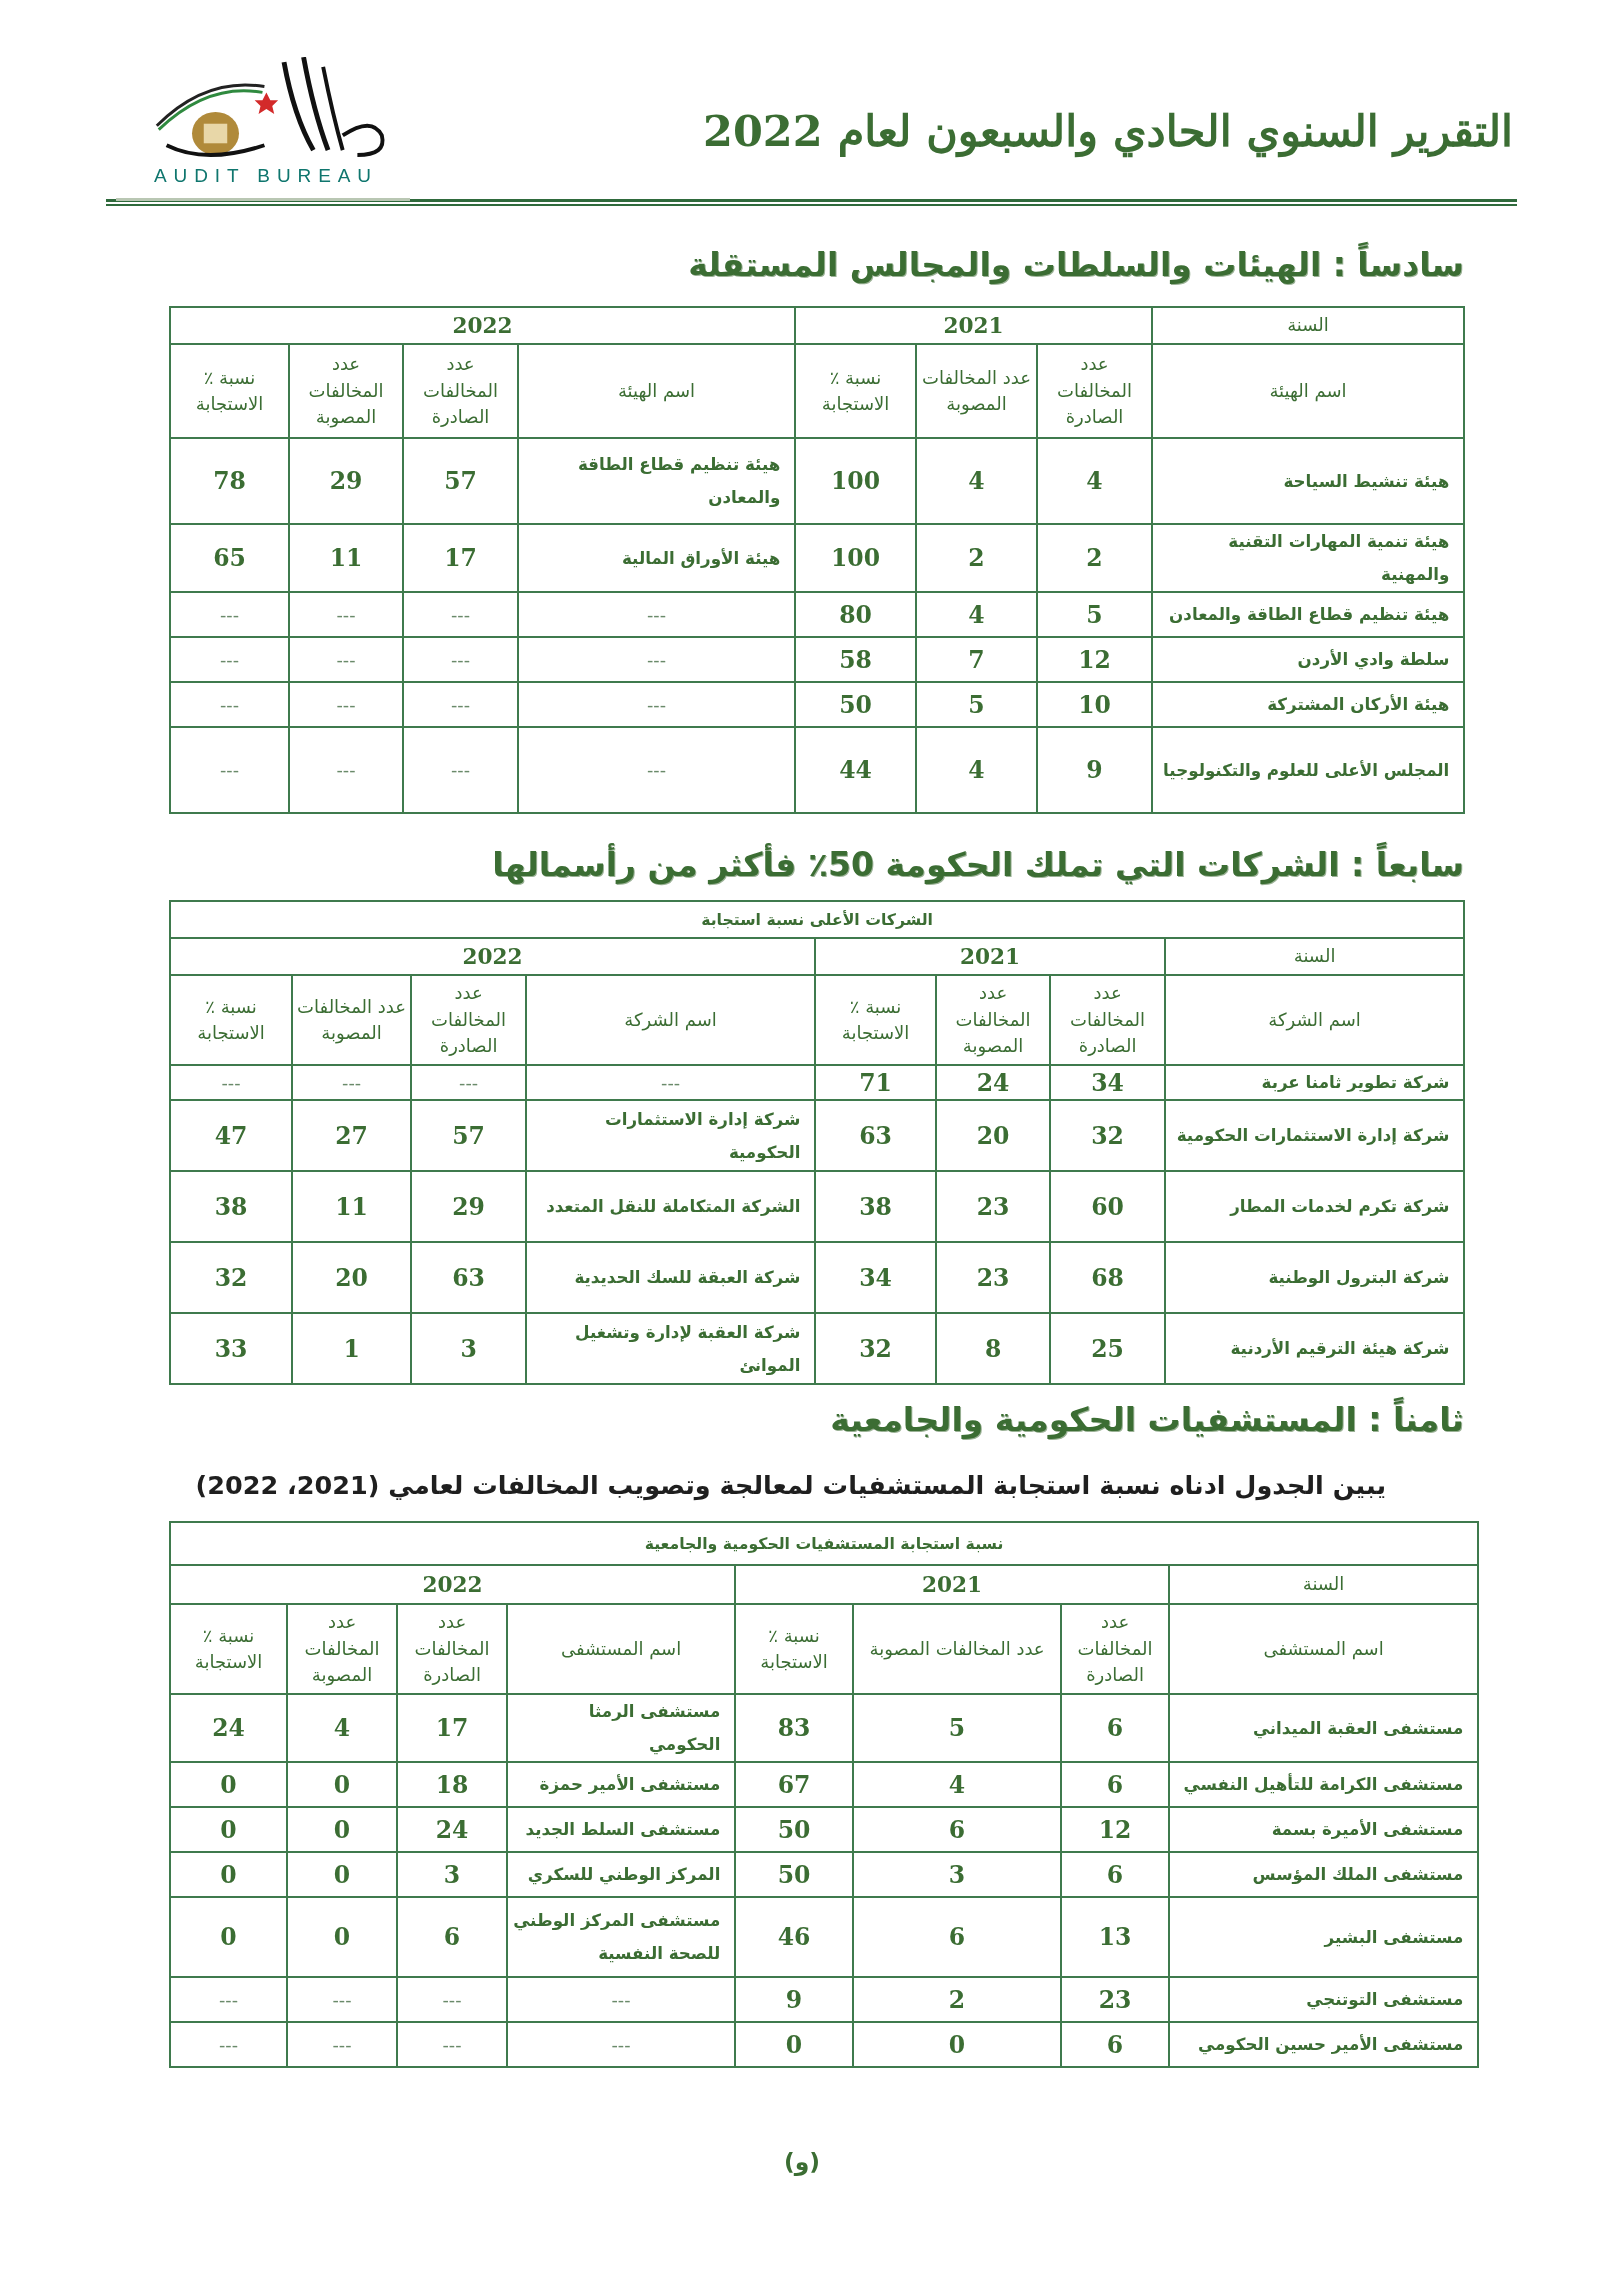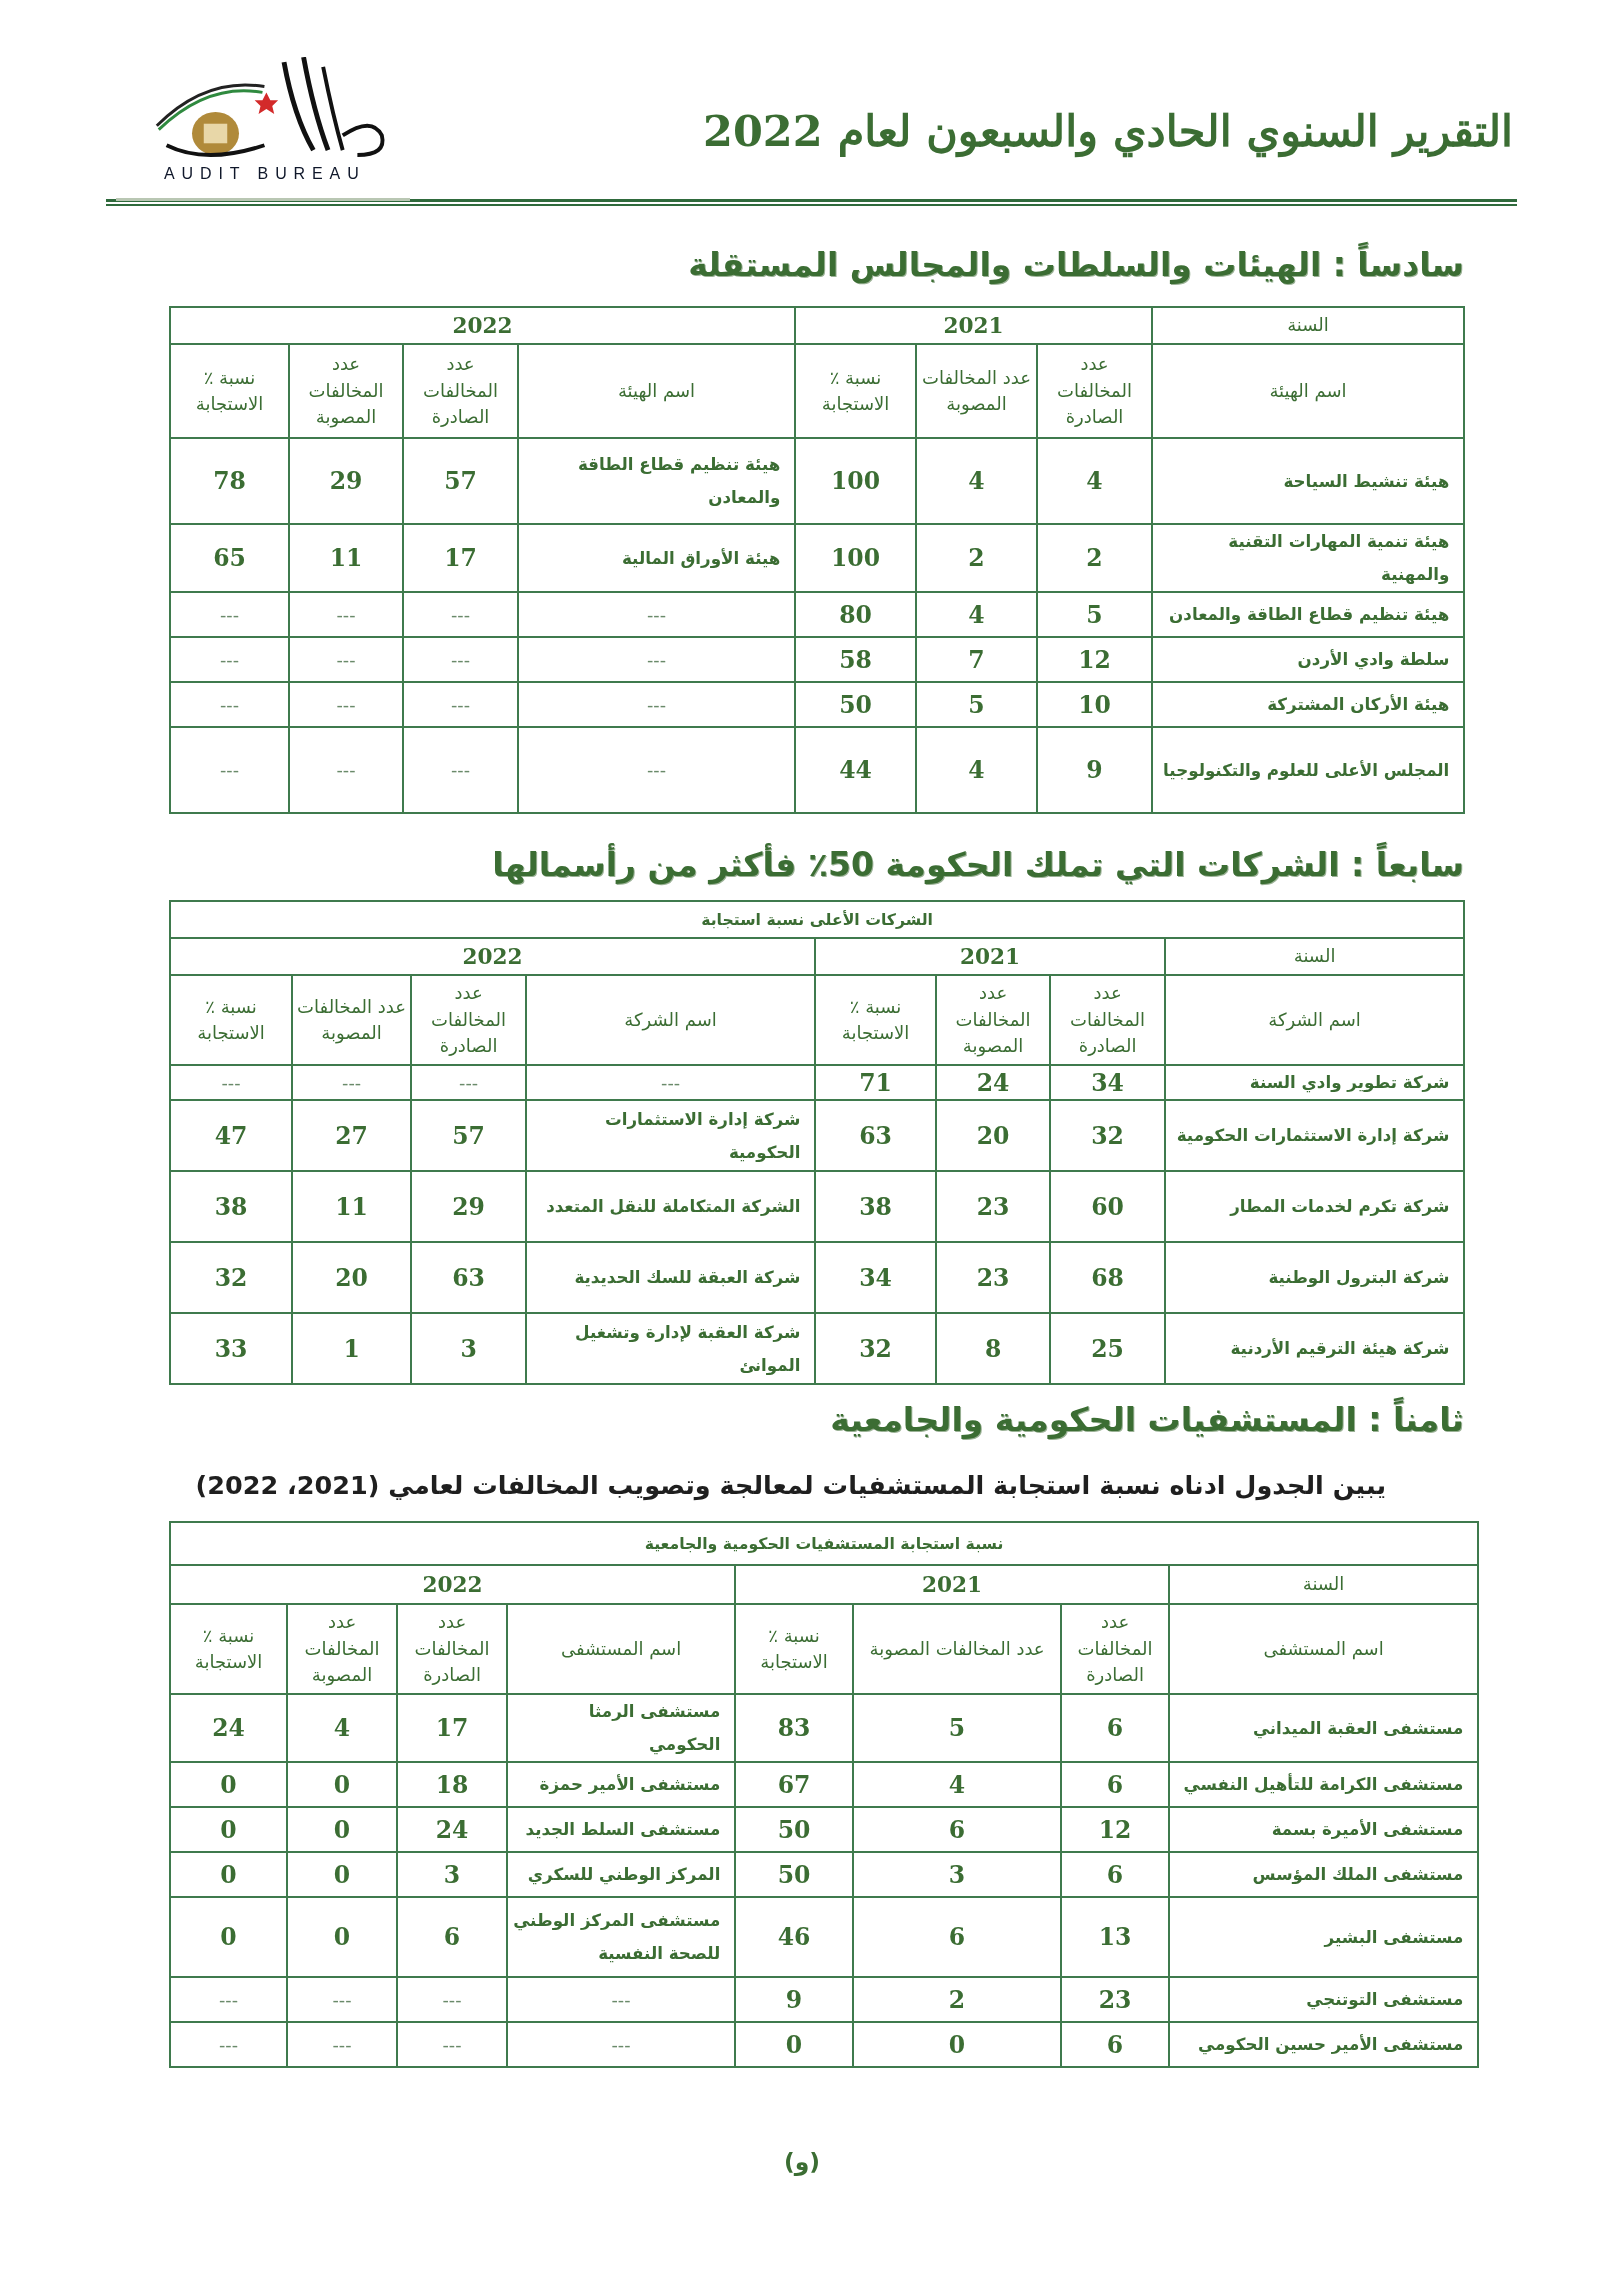--- a/index.html
+++ b/index.html
@@ -2,22 +2,22 @@
 <html><head>
 <meta charset="utf-8">
 <style>
   html, body { margin:0; padding:0; background:#ffffff; }
   body { width:1621px; height:2293px; position:relative; overflow:hidden;
          font-family:"DejaVu Sans", sans-serif; color:#3a6b35; }
   .abs { position:absolute;text-align:right; }
 
   
   .logo { left:147px; top:57px; width:274px; height:137px; }
-  .logo-text { position:absolute; left:17px; top:108px; font-family:"Liberation Sans", sans-serif;
-               font-size:16px; letter-spacing:6.9px; color:#0f172a; }
+  .logo-text { position:absolute; left:7px; top:108px; font-family:"Liberation Sans", sans-serif;
+               font-size:19px; letter-spacing:6.9px; color:#0f766e; }
   .report-title { right:108px; top:106px; font-family:"DejaVu Serif", serif; font-weight:bold;
                   font-size:43px; color:#3b6d33; direction:rtl; white-space:nowrap; letter-spacing:-1px; }
   .rule-top { left:106px; top:199px; width:1411px; height:2.9px; background:#2f6a3c; }
   .rule-grey { left:116px; top:198px; width:294px; height:2.9px; background:#b9c7b3; }
   .rule-bot { left:106px; top:204px; width:1411px; height:2px; background:#2f6a3c; }
 
   .section-title { font-family:"DejaVu Sans", sans-serif; font-weight:bold; color:#3b6d33;
                    direction:rtl; white-space:nowrap; font-size:33px; text-shadow:1px 1px 0 #9bb296; }
   .sub-text { font-family:"DejaVu Sans", sans-serif; font-weight:bold; color:#1f1f1f;
               direction:rtl; white-space:nowrap; font-size:25.5px; }
@@ -176,21 +176,21 @@
     <td class="col">اسم الشركة</td>
     <td class="col">عدد المخالفات الصادرة</td>
     <td class="col">عدد المخالفات المصوبة</td>
     <td class="col">نسبة ٪ الاستجابة</td>
     <td class="col">اسم الشركة</td>
     <td class="col">عدد المخالفات الصادرة</td>
     <td class="col">عدد المخالفات المصوبة</td>
     <td class="col">نسبة ٪ الاستجابة</td>
   </tr>
   <tr style="height:29px">
-    <td class="name">شركة تطوير وادي السنة</td>
+    <td class="name">شركة تطوير ثامنا عربة</td>
     <td class="num">34</td>
     <td class="num">24</td>
     <td class="num">71</td>
     <td class="dash">---</td>
     <td class="dash">---</td>
     <td class="dash">---</td>
     <td class="dash">---</td>
   </tr>
   <tr style="height:71px">
     <td class="name">شركة إدارة الاستثمارات الحكومية</td>

